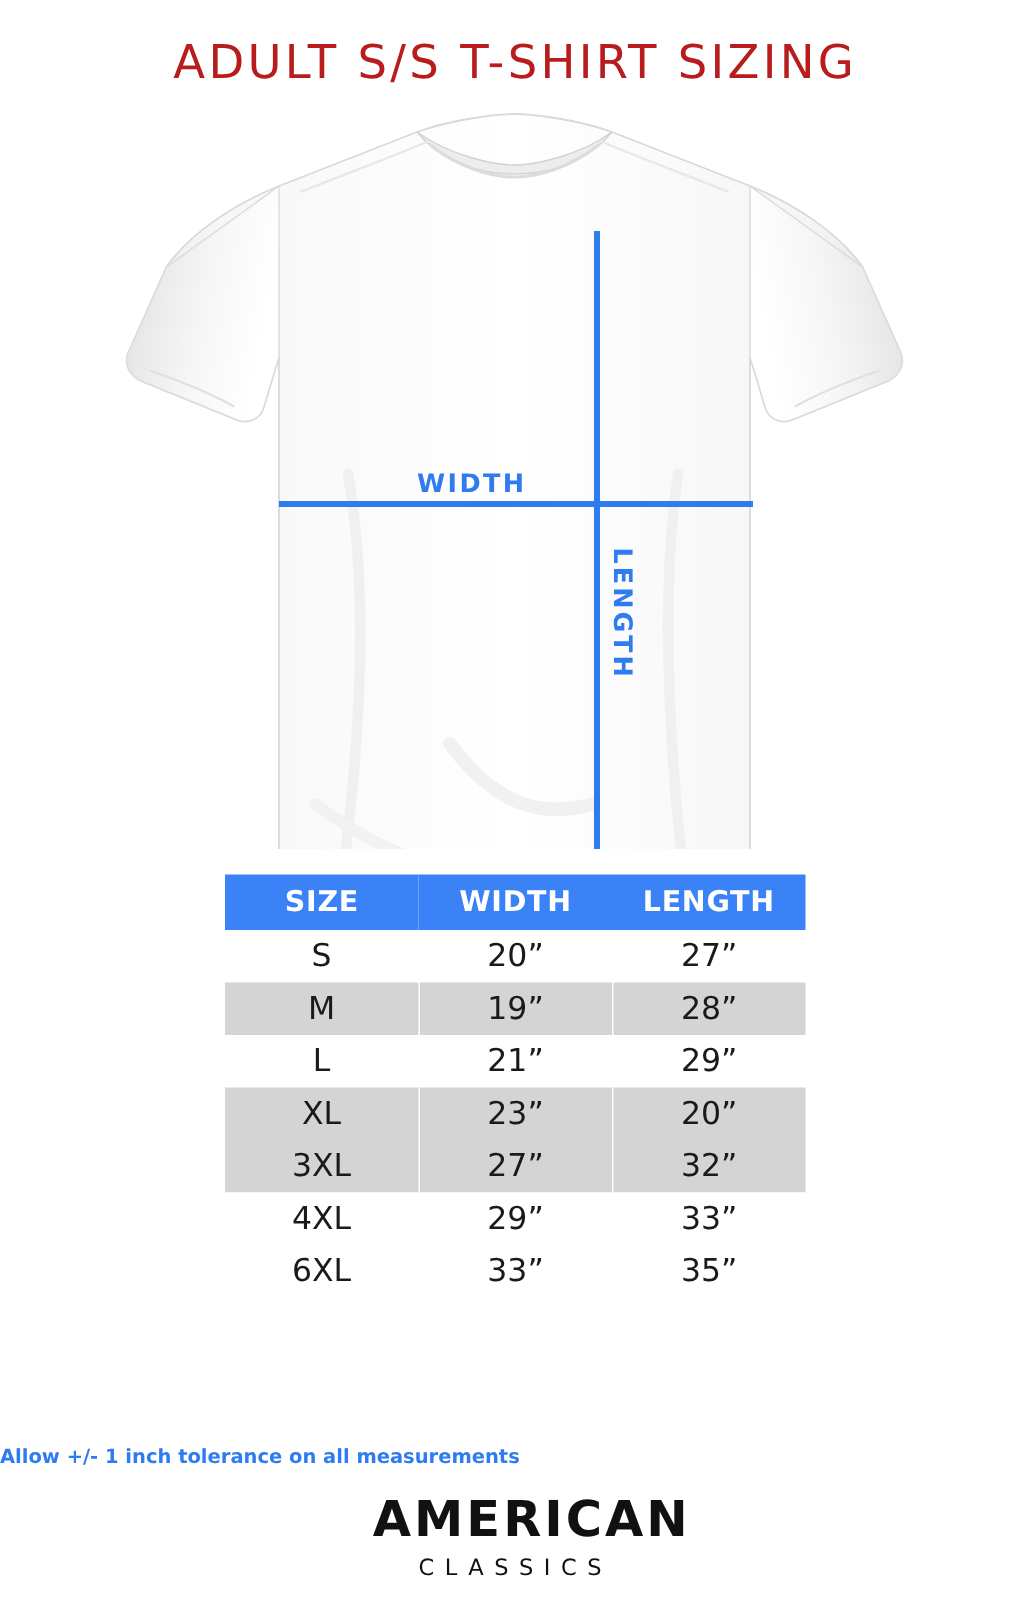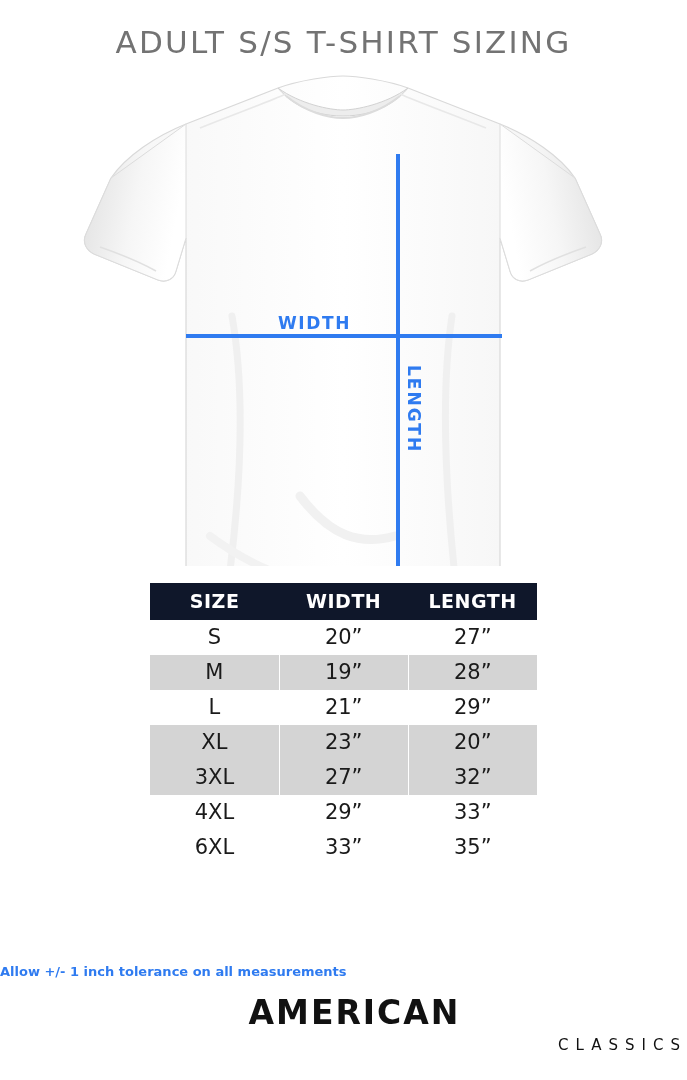--- a/index.html
+++ b/index.html
@@ -21,21 +21,21 @@
     height: 1080px;
     position: relative;
   }
 
   
   .title {
     text-align: center;
     font-size: 31px;
     letter-spacing: 2.2px;
     font-weight: 400;
-    color: #737373;
+    color: #b91c1c;
     padding-top: 24px;
     font-family: "DejaVu Sans", sans-serif;
   }
 
   
   .shirt-area {
     position: relative;
     width: 687px;
     height: 500px;
     margin-top: 6px;
@@ -72,21 +72,21 @@
     left: 150px;
     top: 583px;
     width: 387px;
   }
   table.size-table {
     border-collapse: collapse;
     width: 387px;
     table-layout: fixed;
   }
   table.size-table th {
-    background: #0f172a;
+    background: #3b82f6;
     color: #ffffff;
     font-size: 19px;
     font-weight: bold;
     padding: 7px 0 8px 0;
     letter-spacing: 0.5px;
     font-family: "DejaVu Sans", sans-serif;
   }
   table.size-table td {
     text-align: center;
     font-size: 21px;
@@ -128,21 +128,20 @@
     color: #111111;
     font-family: "DejaVu Sans", sans-serif;
     margin-left: 22px;
   }
   .brand-sub {
     font-size: 15px;
     letter-spacing: 7px;
     color: #111111;
     margin-top: 4px;
     font-family: "DejaVu Sans", sans-serif;
-    text-align: right;
   }
 </style>
 </head>
 <body>
 
 <div class="page">
 
   <div class="title">ADULT S/S T-SHIRT SIZING</div>
 
   <div class="shirt-area">

